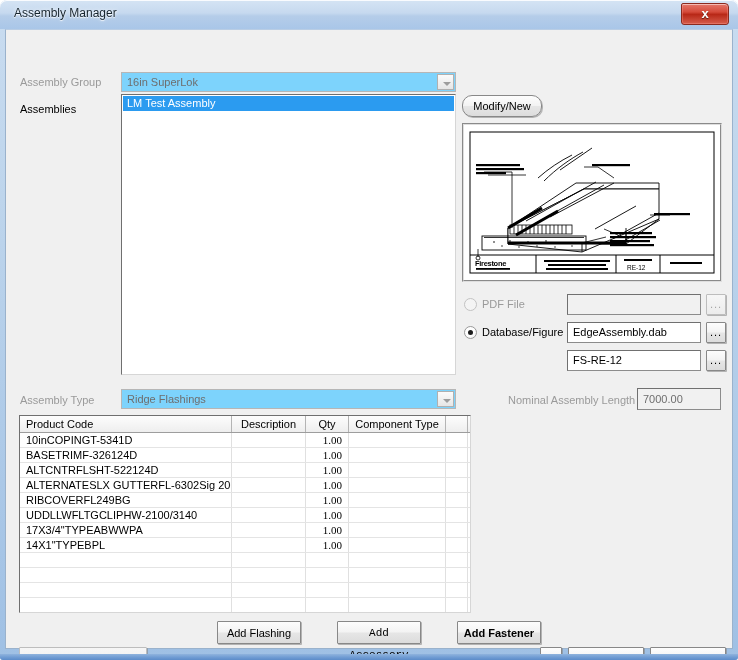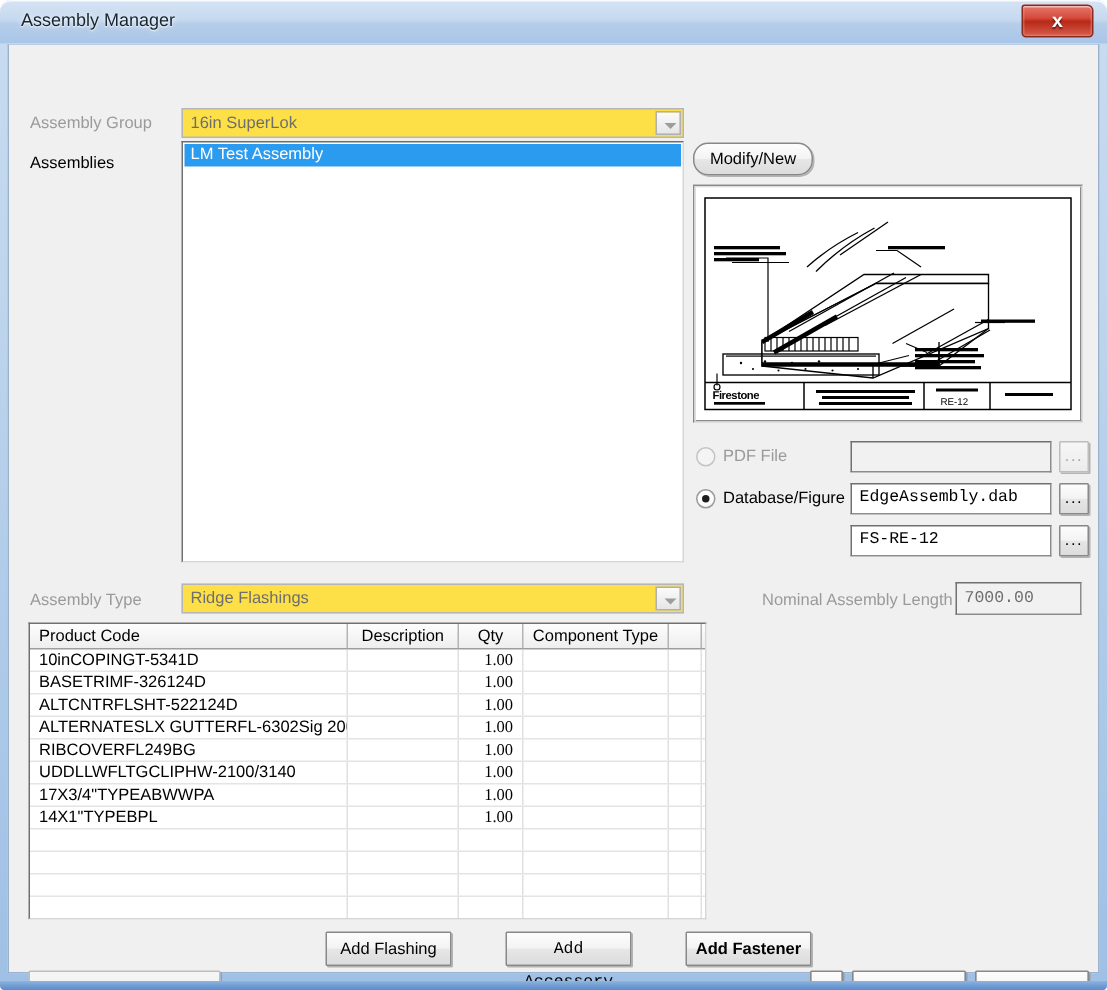--- a/index.html
+++ b/index.html
@@ -62,42 +62,41 @@
 
   
   .lbl{position:absolute;white-space:nowrap;font-size:11px;color:#000;}
   .lbl.dim{color:#9a9a9a;}
 
   .combo{
     position:absolute;box-sizing:border-box;
     border:1px solid #aaaaaa;background:#ffffff;
     height:20px;
   }
-  .combo.dis{background:#fde047;border-color:#b6b6b6;}
+  .combo.dis{background:#7dd3fc;border-color:#b6b6b6;}
   .combo .txt{
     position:absolute;left:5px;top:3px;font-size:11px;color:#000;white-space:nowrap;
   }
   .combo.dis .txt{color:#6e6e6e;}
   .combo .arrowbox{
     position:absolute;right:1px;top:1px;width:17px;bottom:1px;
     background:linear-gradient(to bottom,#fbfbfb,#e6e6e6);
     border:1px solid #b0b0b0;box-sizing:border-box;
   }
   .combo .arrowbox::after{
     content:"";position:absolute;left:5px;top:7px;
     border-left:4px solid transparent;border-right:4px solid transparent;
     border-top:4px solid #4a4a4a;
   }
   .combo.dis .arrowbox::after{border-top-color:#9d9d9d;}
 
   .tfield{
     position:absolute;box-sizing:border-box;height:21px;
     border:1px solid #8c8c8c;border-top-color:#707070;border-left-color:#707070;
     background:#ffffff;
-    font-family:Liberation Mono, monospace;
   }
   .tfield.dis{background:#f1f1f1;}
   .tfield .txt{position:absolute;left:5px;top:3px;font-size:11px;white-space:nowrap;color:#000;}
   .tfield.dis .txt{color:#6e6e6e;}
 
   .btn{
     position:absolute;box-sizing:border-box;
     border:1px solid #888888;
     background:linear-gradient(to bottom,#fdfdfd 0%,#f3f3f3 48%,#e6e6e6 52%,#dcdcdc 100%);
     border-radius:1px;

